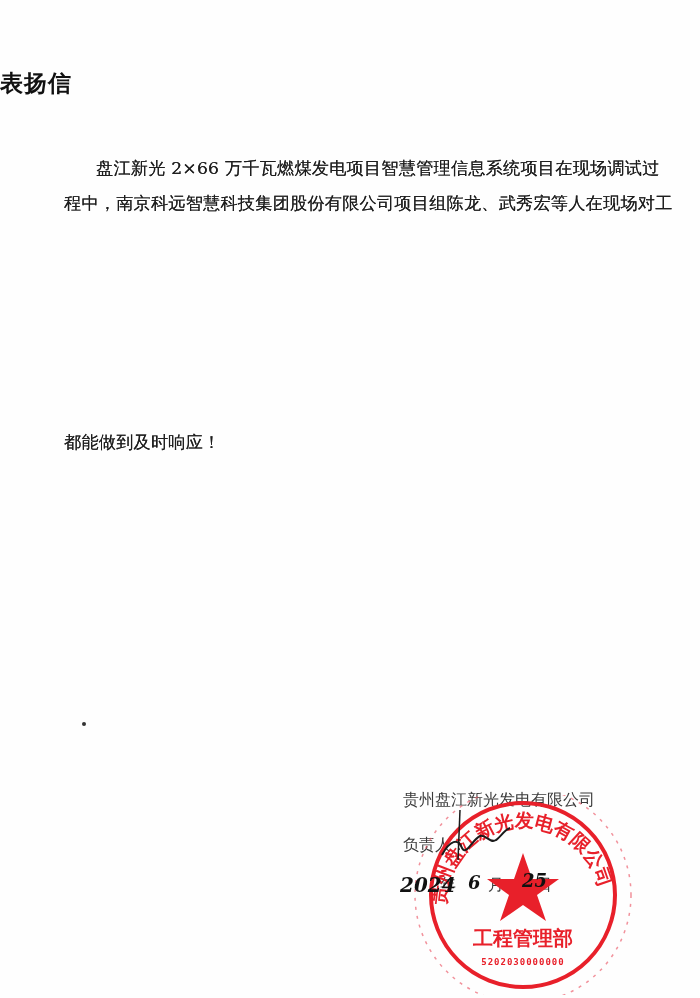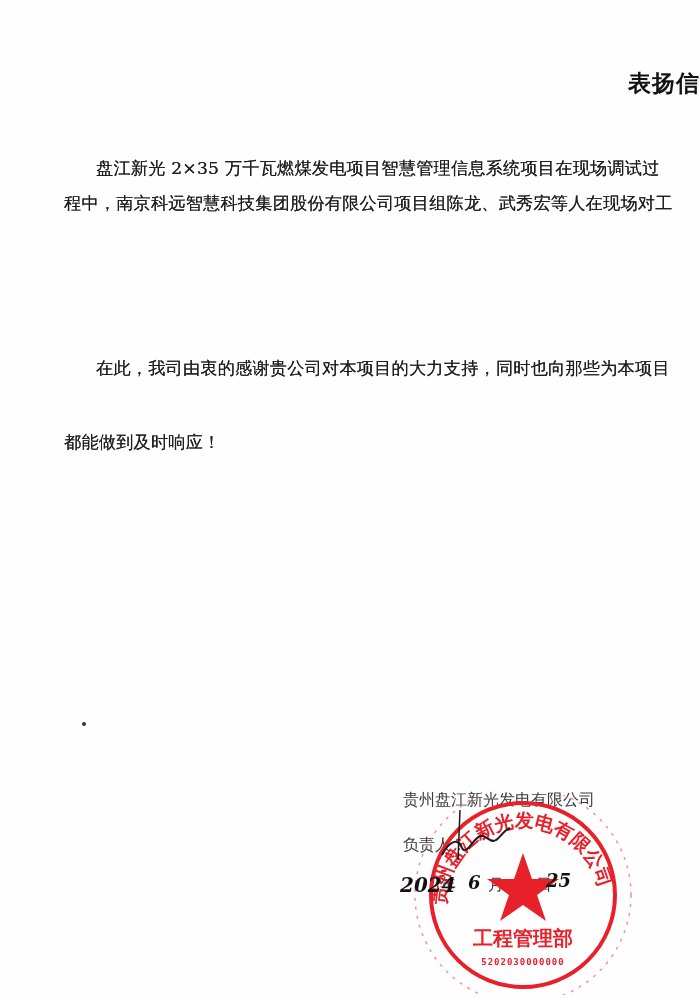--- a/index.html
+++ b/index.html
@@ -2,21 +2,21 @@
 <html><head>
 <meta charset="utf-8">
 <style>
   html, body { margin: 0; padding: 0; }
   body {
     width: 700px; height: 998px; background: #ffffff; position: relative; overflow: hidden;
     font-family: "DejaVu Serif", "Liberation Serif", serif; color: #1c1c1c;
   }
   .page { position: absolute; left: 0; top: 0; width: 700px; height: 998px; background: #fefefe; }
   .title {
-    position: absolute; left: 0; width: 700px; top: 68px; text-align: right;
+    position: absolute; left: 0; width: 700px; top: 68px; text-align: left;
     font-family: "DejaVu Sans", "Liberation Sans", sans-serif; font-weight: bold;
     font-size: 23px; letter-spacing: 1px; color: #111;
   }
   .line {
     position: absolute; left: 64px; width: 600px; font-size: 17.2px; line-height: 22px;
     white-space: nowrap; color: #1e1e1e; text-shadow: 0 0 0.4px #333;
     letter-spacing: 0.2px;
   }
   .indent { left: 96px; }
   .sig-line {
@@ -26,24 +26,23 @@
   .stamp { position: absolute; left: 405px; top: 795px; width: 240px; height: 200px; pointer-events: none; }
   .signature { position: absolute; left: 400px; top: 800px; width: 120px; height: 110px; pointer-events: none; }
 </style>
 </head>
 <body>
 
 <div class="page">
 
   <div class="title">表扬信</div>
 
-  <div class="line indent" style="top:157px">盘江新光 2×35 万千瓦燃煤发电项目智慧管理信息系统项目在现场调试过</div>
+  <div class="line indent" style="top:157px">盘江新光 2×66 万千瓦燃煤发电项目智慧管理信息系统项目在现场调试过</div>
   <div class="line" style="top:192px">程中，南京科远智慧科技集团股份有限公司项目组陈龙、武秀宏等人在现场对工</div>
 
-  <div class="line indent" style="top:357px">在此，我司由衷的感谢贵公司对本项目的大力支持，同时也向那些为本项目</div>
   <div class="line" style="top:431px">都能做到及时响应！</div>
 
   <div class="dot"></div>
 
   <div class="sig-line" style="top:790px">贵州盘江新光发电有限公司</div>
   <div class="sig-line" style="top:835px">负责人：</div>
   <div class="sig-line" style="top:875px; left:440px">年　　月　　日</div>
 
   <svg class="stamp" viewBox="0 0 240 200">
     <defs>
@@ -58,15 +57,15 @@
     <text x="118" y="150" text-anchor="middle" font-family="DejaVu Sans, sans-serif" font-weight="bold" font-size="20" fill="#e8202a">工程管理部</text>
     <text x="118" y="170" text-anchor="middle" font-family="DejaVu Sans Mono, monospace" font-weight="bold" font-size="9" fill="#e8202a" letter-spacing="1">5202030000000</text>
   </svg>
 
   <svg class="signature" viewBox="0 0 120 110">
     <path d="M 42 55 C 50 40, 58 38, 62 48 C 66 56, 72 40, 80 36 C 86 34, 90 44, 96 40 C 100 38, 104 30, 110 28" fill="none" stroke="#1a1a1a" stroke-width="2"></path>
     <path d="M 60 10 L 58 60" stroke="#1a1a1a" stroke-width="1.5" fill="none"></path>
     <text x="0" y="92" font-family="DejaVu Serif, serif" font-style="italic" font-weight="bold" font-size="20" fill="#111">2024</text>
   </svg>
   <div style="position:absolute; left:468px; top:872px; font-style:italic; font-weight:bold; font-size:18px; color:#111;">6</div>
-  <div style="position:absolute; left:522px; top:870px; font-style:italic; font-weight:bold; font-size:18px; color:#111;margin-left:24px;">25</div>
+  <div style="position:absolute; left:522px; top:870px; font-style:italic; font-weight:bold; font-size:18px; color:#111;">25</div>
 
 </div>
 
 </body></html>

